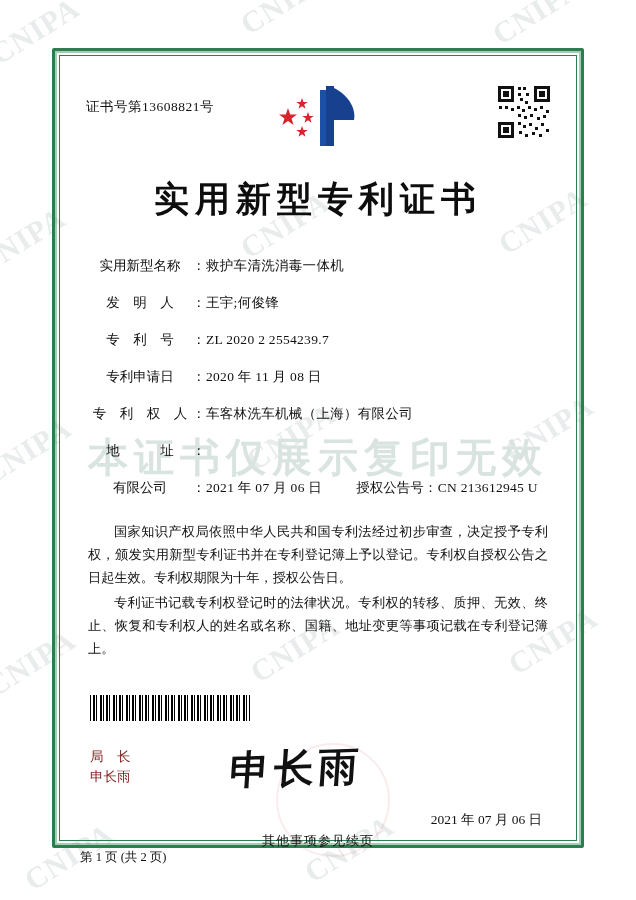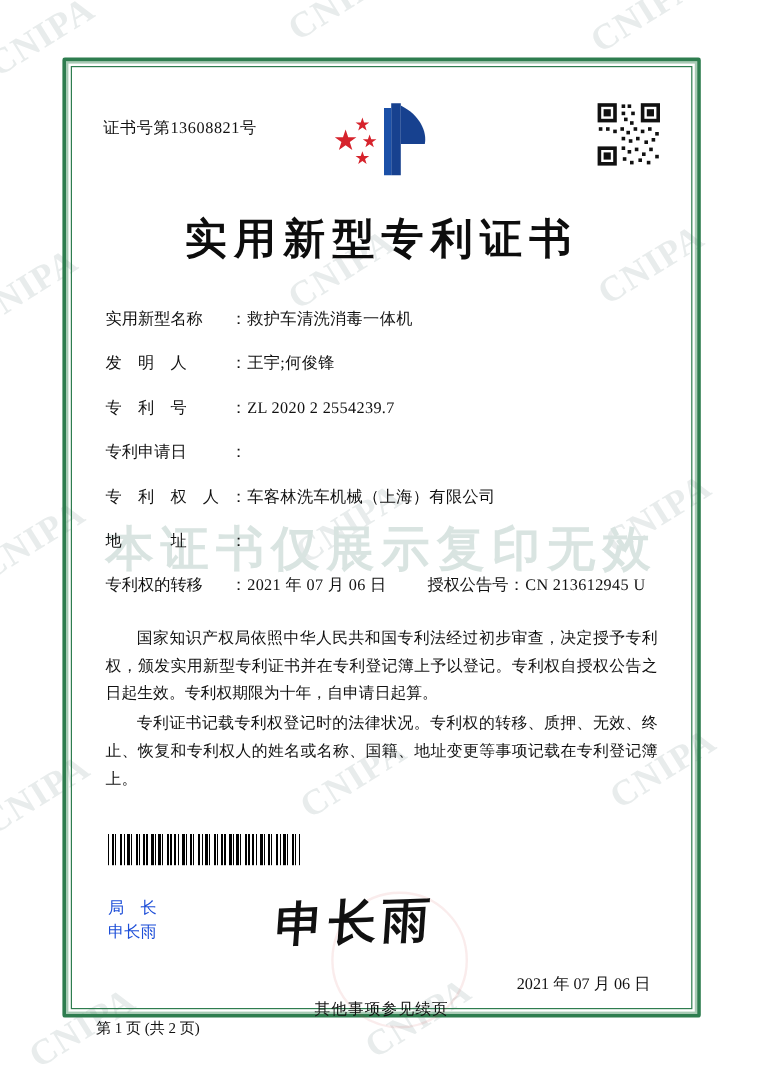--- a/index.html
+++ b/index.html
@@ -152,20 +152,21 @@
     align-items: baseline;
     margin-bottom: 19px;
     font-family: "Liberation Serif", "DejaVu Serif", serif;
     font-size: 13.5px;
     color: #111;
   }
   .flabel {
     width: 104px;
     flex: 0 0 104px;
     letter-spacing: 0px;
+    text-align: center;
   }
   .fsep {
     flex: 0 0 14px;
   }
   .fvalue {
     flex: 1;
     letter-spacing: .3px;
   }
   .frow.two .fvalue { flex: 0 0 auto; }
   .inline-label {
@@ -207,21 +208,21 @@
   .sign-block {
     position: relative;
     margin-top: 26px;
     padding: 0 10px;
     height: 80px;
   }
   .sign-label {
     font-family: "Liberation Serif", "DejaVu Serif", serif;
     font-size: 13.5px;
     line-height: 1.55;
-    color: #1d4ed8;
+    color: #7f1d1d;
   }
   .signature {
     position: absolute;
     left: 150px;
     top: -6px;
     font-family: "Liberation Serif", "DejaVu Serif", serif;
     font-size: 40px;
     color: #111;
     letter-spacing: 4px;
     transform: skewX(-6deg) rotate(-2deg);
@@ -382,46 +383,47 @@
 
       <div class="frow">
         <div class="flabel">专　利　号</div>
         <div class="fsep">：</div>
         <div class="fvalue">ZL 2020 2 2554239.7</div>
       </div>
 
       <div class="frow">
         <div class="flabel">专利申请日</div>
         <div class="fsep">：</div>
+        <div class="fvalue">2020 年 11 月 08 日</div>
       </div>
 
       <div class="frow">
         <div class="flabel">专　利　权　人</div>
         <div class="fsep">：</div>
         <div class="fvalue">车客林洗车机械（上海）有限公司</div>
       </div>
 
       <div class="frow">
         <div class="flabel">地　　　址</div>
         <div class="fsep">：</div>
       </div>
 
       <div class="frow two">
-        <div class="flabel">专利权的转移</div>
+        <div class="flabel">有限公司</div>
         <div class="fsep">：</div>
         <div class="fvalue">2021 年 07 月 06 日</div>
         <div class="inline-label">授权公告号</div>
         <div class="fsep">：</div>
         <div class="fvalue">CN 213612945 U</div>
       </div>
 
     </div>
 
     <div class="paras">
-      <p class="para">国家知识产权局依照中华人民共和国专利法经过初步审查，决定授予专利权，颁发实用新型专利证书并在专利登记簿上予以登记。专利权自授权公告之日起生效。专利权期限为十年，自申请日起算。</p>
+      <p class="para">国家知识产权局依照中华人民共和国专利法经过初步审查，决定授予专利权，颁发实用新型专利证书并在专利登记簿上予以登记。专利权自授权公告之日起生效。专利权期限为十年，授权公告日。</p>
       <p class="para">专利证书记载专利权登记时的法律状况。专利权的转移、质押、无效、终止、恢复和专利权人的姓名或名称、国籍、地址变更等事项记载在专利登记簿上。</p>
     </div>
 
     <div class="barcode"></div>
 
     <div class="sign-block">
       <div class="sign-label">局　长</div>
       <div class="sign-label">申长雨</div>
       <div class="seal"></div>
       <div class="signature">申长雨</div>

